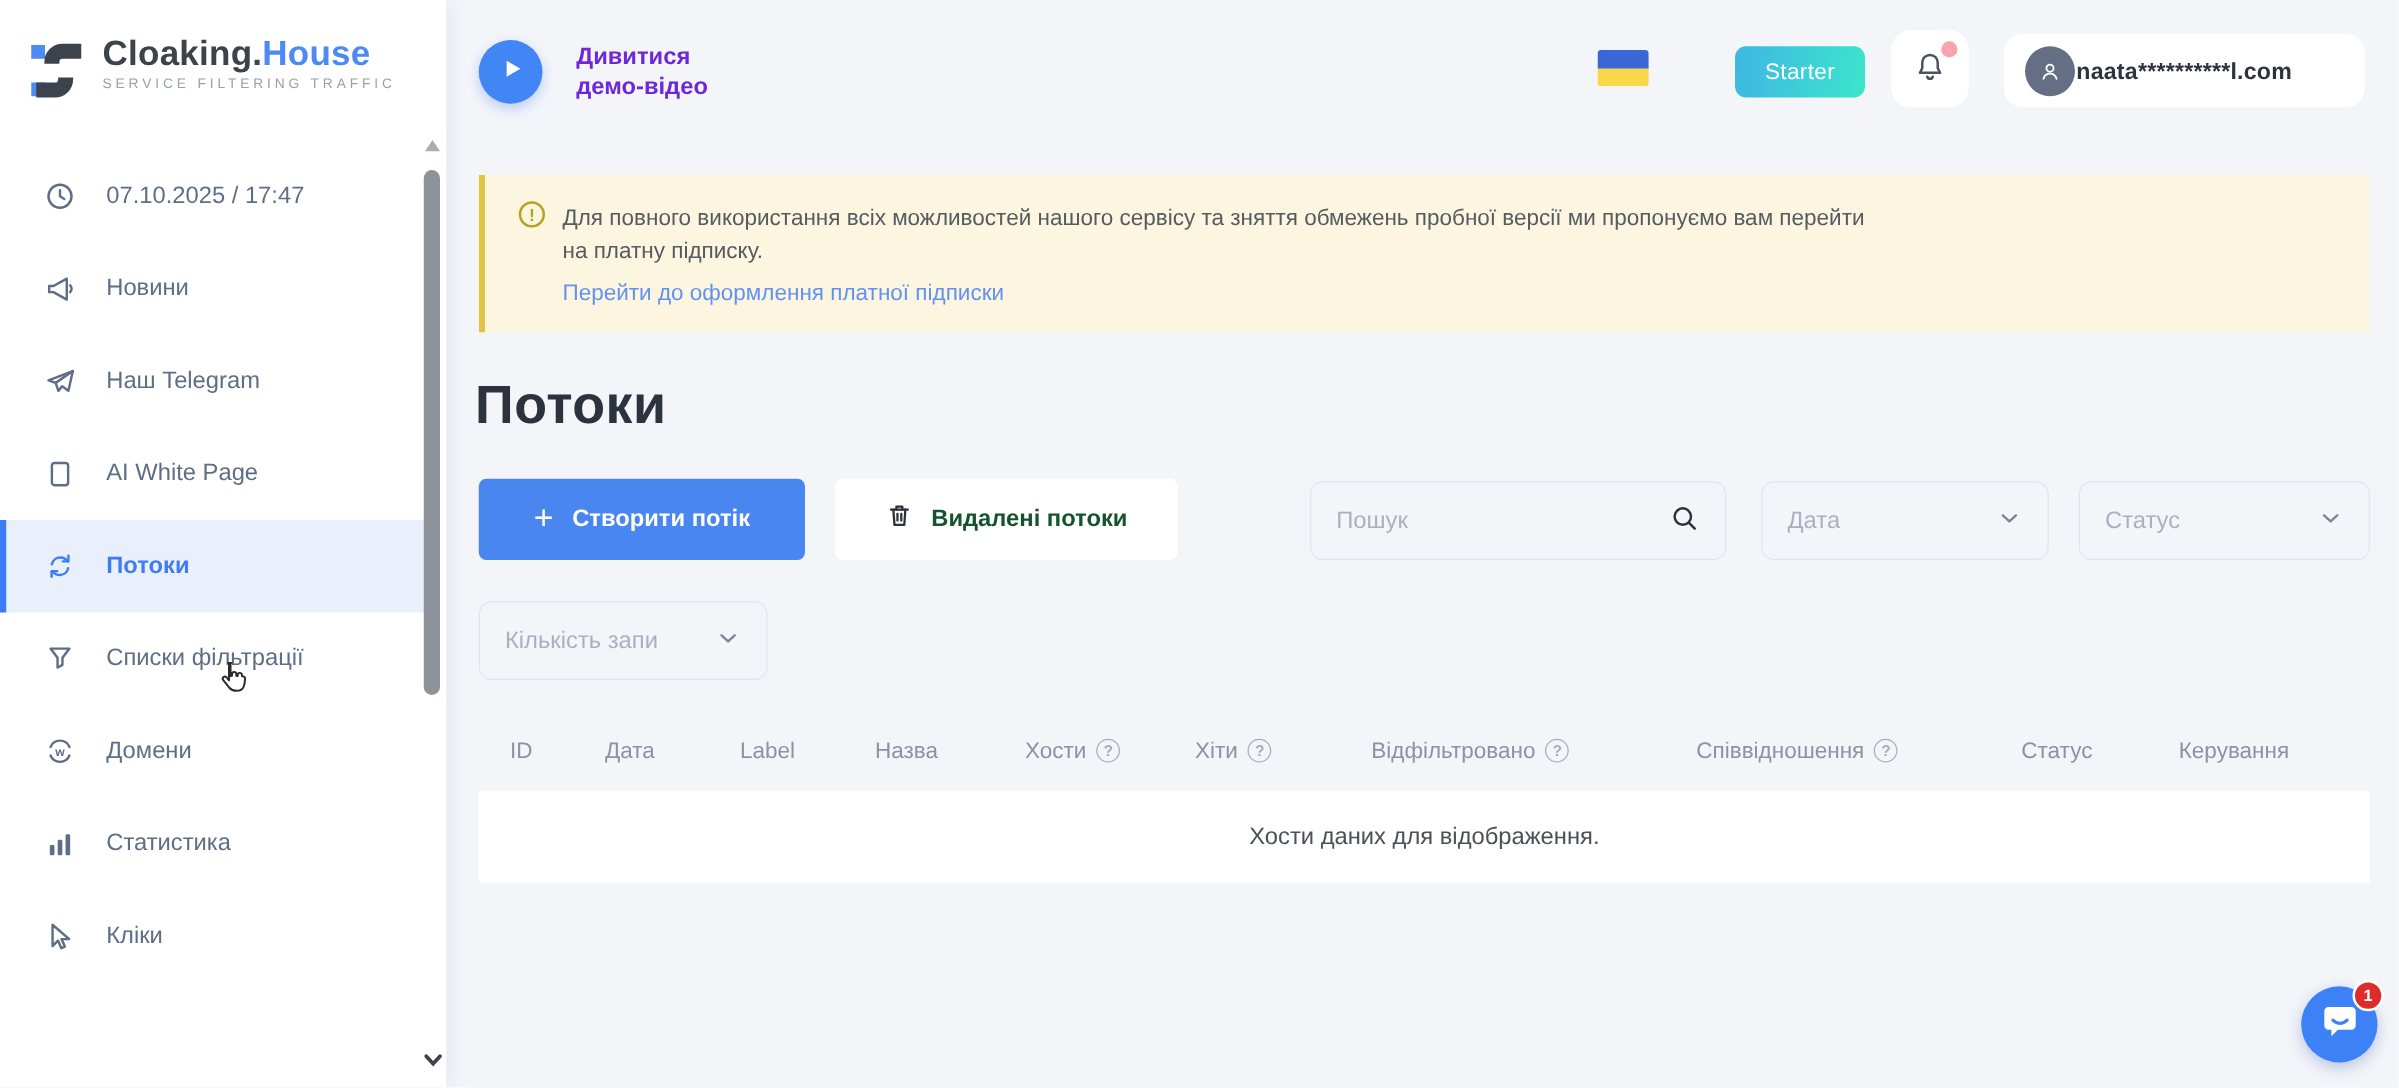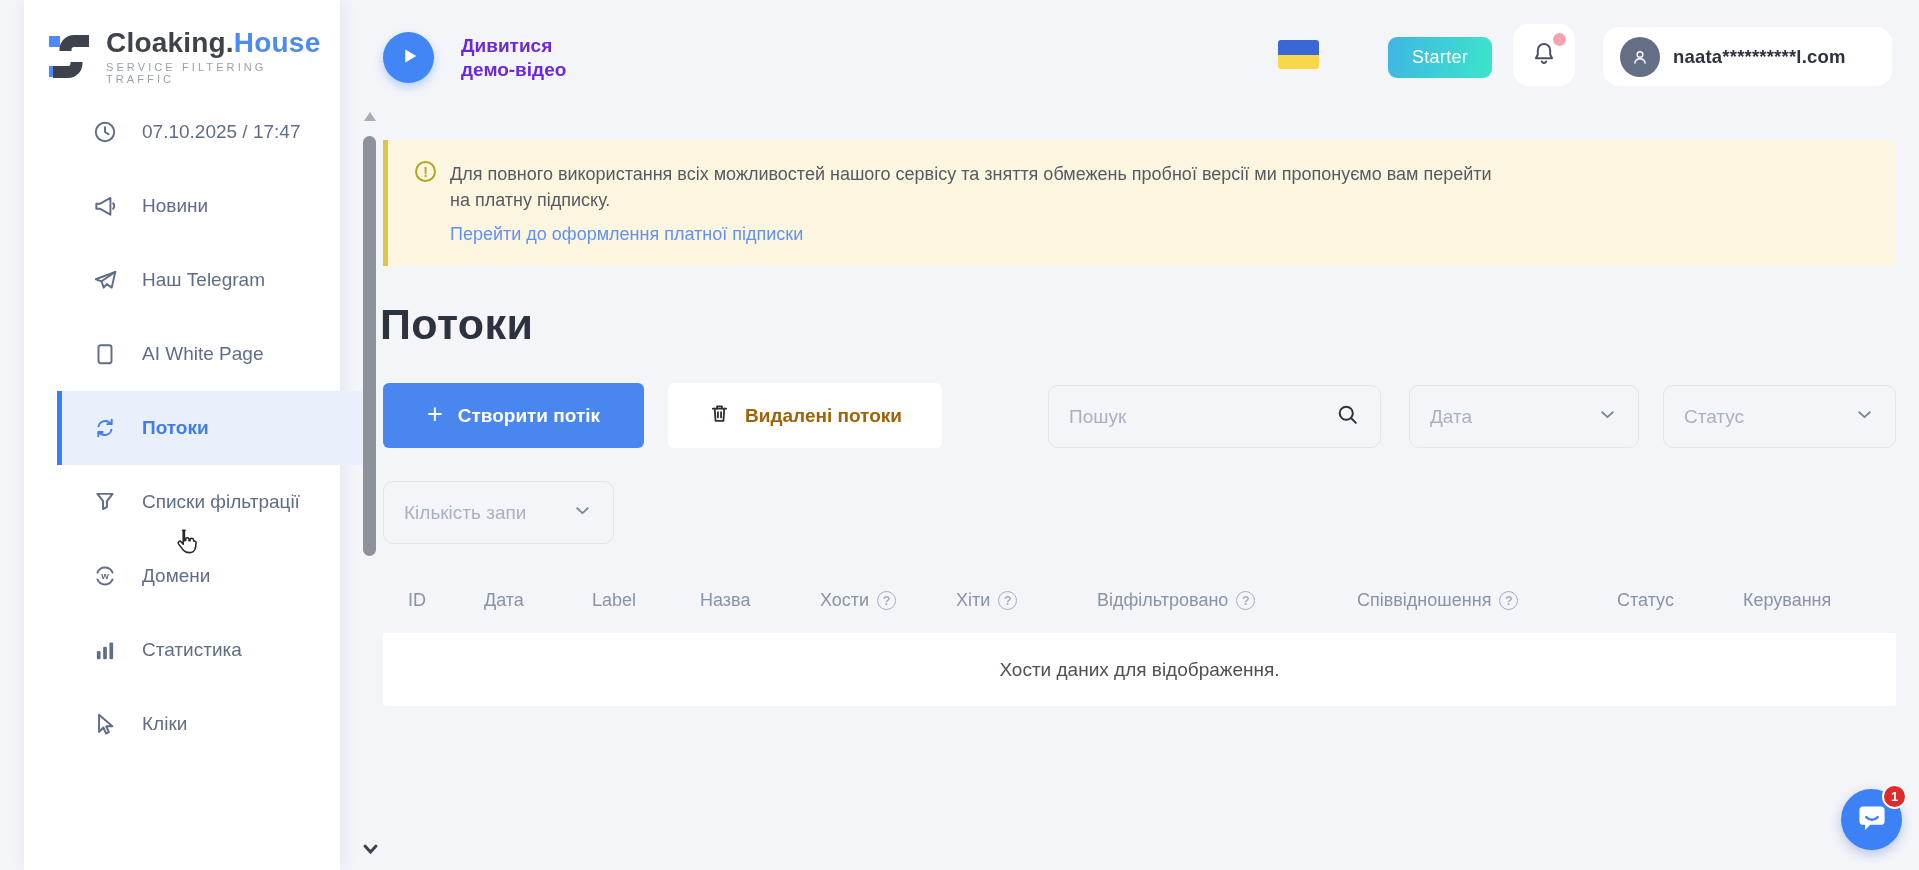--- a/index.html
+++ b/index.html
@@ -1,26 +1,26 @@
 <!DOCTYPE html>
 <html><head>
 <meta charset="utf-8">
 <style>
   * { box-sizing: border-box; margin: 0; padding: 0; }
   body { font-family: "Liberation Sans", "DejaVu Sans", sans-serif; }
   #app { position: relative; width: 1919px; height: 870px; background: #f4f5f9; overflow: hidden; }
 
   
-  aside { position: absolute; left: 0; top: 0; width: 316px; height: 870px; background: #fff;
-          box-shadow: 2px 0 16px rgba(45,55,90,.08); z-index: 3; margin-left: 24px; }
+  aside { position: absolute; left: 0; top: 0; width: 357px; height: 870px; background: #fff;
+          box-shadow: 2px 0 16px rgba(45,55,90,.08); z-index: 3; }
   .logo { position: absolute; left: 24px; top: 28px; display: flex; align-items: flex-start; gap: 12px; cursor: pointer; }
   .logo-text-title { font-size: 28px; font-weight: 700; color: #3c434b; letter-spacing: .2px; line-height: 30px; }
   .logo-text-title .accent { color: #4e8af3; }
   .logo-tagline { font-size: 11px; font-weight: 400; letter-spacing: 3.1px; color: #97a1ad; margin-top: 3px; }
-  nav { position: absolute; left: 0; top: 95px; width: 340px; padding-left: 33px; }
+  nav { position: absolute; left: 0; top: 120px; width: 340px; }
   .nav-item { position: relative; height: 74px; display: flex; align-items: center; gap: 24px;
               padding-left: 34px; color: #5f6e87; font-size: 19px; cursor: pointer; }
   .nav-item .ni-icon { width: 27px; height: 27px; display: flex; align-items: center; justify-content: center; flex: 0 0 27px; }
   .nav-item.active { color: #3d7cf5; background: #eaf0fb; border-left: 5px solid #3d7cf5; padding-left: 29px; font-weight: 700; }
   .ni-icon svg { width: 26px; height: 26px; stroke: #5f6e87; fill: none; stroke-width: 1.8; stroke-linecap: round; stroke-linejoin: round; }
   .nav-item.active .ni-icon svg { stroke: #3d7cf5; }
   .ni-icon svg .solid { fill: #5f6e87; stroke: none; }
 
   
   .sb-scroll { position: absolute; left: 338px; top: 112px; width: 16px; height: 750px; }
@@ -46,21 +46,21 @@
   .plan-badge { position: absolute; left: 1033px; top: 37px; width: 104px; height: 41px; border-radius: 9px;
                 background: linear-gradient(100deg, #3fb6e4, #3ce5cb); color: #fff; font-size: 18px; font-weight: 400;
                 display: flex; align-items: center; justify-content: center; cursor: pointer; letter-spacing: .3px; }
 
   .bell-box { position: absolute; left: 1158px; top: 24px; width: 62px; height: 62px; background: #fff; border-radius: 16px;
               display: flex; align-items: center; justify-content: center; cursor: pointer; }
   .bell-box svg { width: 28px; height: 28px; stroke: #4a5160; fill: none; stroke-width: 1.7; stroke-linecap: round; stroke-linejoin: round; }
   .bell-dot { position: absolute; top: 9px; right: 9px; width: 13px; height: 13px; border-radius: 50%; background: #f8a3b0; }
 
   .user-chip { position: absolute; left: 1248px; top: 27px; width: 289px; height: 59px; background: #fff; border-radius: 16px;
-               display: flex; align-items: center; gap: 13px; padding-left: 17px; cursor: pointer; }
+               display: flex; align-items: center; gap: 1px; padding-left: 17px; cursor: pointer; }
   .avatar { width: 40px; height: 40px; border-radius: 50%; background: #646e84; display: flex; align-items: center; justify-content: center; }
   .avatar svg { width: 22px; height: 22px; stroke: #fff; fill: none; stroke-width: 1.6; stroke-linecap: round; }
   .user-email { font-size: 18.5px; font-weight: 700; color: #2c323e; letter-spacing: .2px; }
 
   
   .banner { position: absolute; left: 28px; top: 140px; width: 1513px; height: 126px; background: #fcf6e1;
             border-left: 5px solid #dfc545; border-radius: 0 3px 3px 0; padding: 21px 40px 0 62px; }
   .banner-icon { position: absolute; left: 27px; top: 21px; width: 21px; height: 21px; border: 2px solid #b6a41f;
                  border-radius: 50%; color: #b6a41f; font-size: 14px; font-weight: 700; display: flex;
                  align-items: center; justify-content: center; }
@@ -69,21 +69,21 @@
 
   
   .page-title { position: absolute; left: 25px; top: 300px; font-size: 43px; font-weight: 800; color: #2d333e; letter-spacing: .4px; }
 
   
   .btn-create { position: absolute; left: 28px; top: 383px; width: 261px; height: 65px; background: #4a86f0; border: none;
                 border-radius: 6px; color: #fff; font-size: 19px; font-weight: 600; font-family: inherit;
                 display: flex; align-items: center; justify-content: center; gap: 15px; cursor: pointer; }
   .btn-create .plus { font-size: 27px; font-weight: 400; line-height: 1; margin-top: -3px; }
   .btn-deleted { position: absolute; left: 313px; top: 383px; width: 274px; height: 65px; background: #fff; border: none;
-                 border-radius: 6px; color: #a16207; font-size: 19px; font-weight: 600; font-family: inherit;
+                 border-radius: 6px; color: #14532d; font-size: 19px; font-weight: 600; font-family: inherit;
                  display: flex; align-items: center; justify-content: center; gap: 14px; cursor: pointer; }
   .btn-deleted svg { width: 23px; height: 23px; stroke: #2c313a; fill: none; stroke-width: 1.9; stroke-linecap: round; stroke-linejoin: round; }
 
   .search-box { position: absolute; left: 693px; top: 385px; width: 333px; height: 63px; border: 1px solid #e2e5ee;
                 border-radius: 10px; display: flex; align-items: center; padding: 0 20px; }
   .search-box input { flex: 1; border: none; outline: none; background: transparent; font-size: 19px; color: #8b5cf6; font-family: inherit; }
   .search-box input::placeholder { color: #a9b1c1; }
   .search-box svg { width: 25px; height: 25px; stroke: #2c313a; fill: none; stroke-width: 1.9; stroke-linecap: round; }
 
   .select-box { position: absolute; height: 63px; border: 1px solid #e2e5ee; border-radius: 10px; display: flex;

